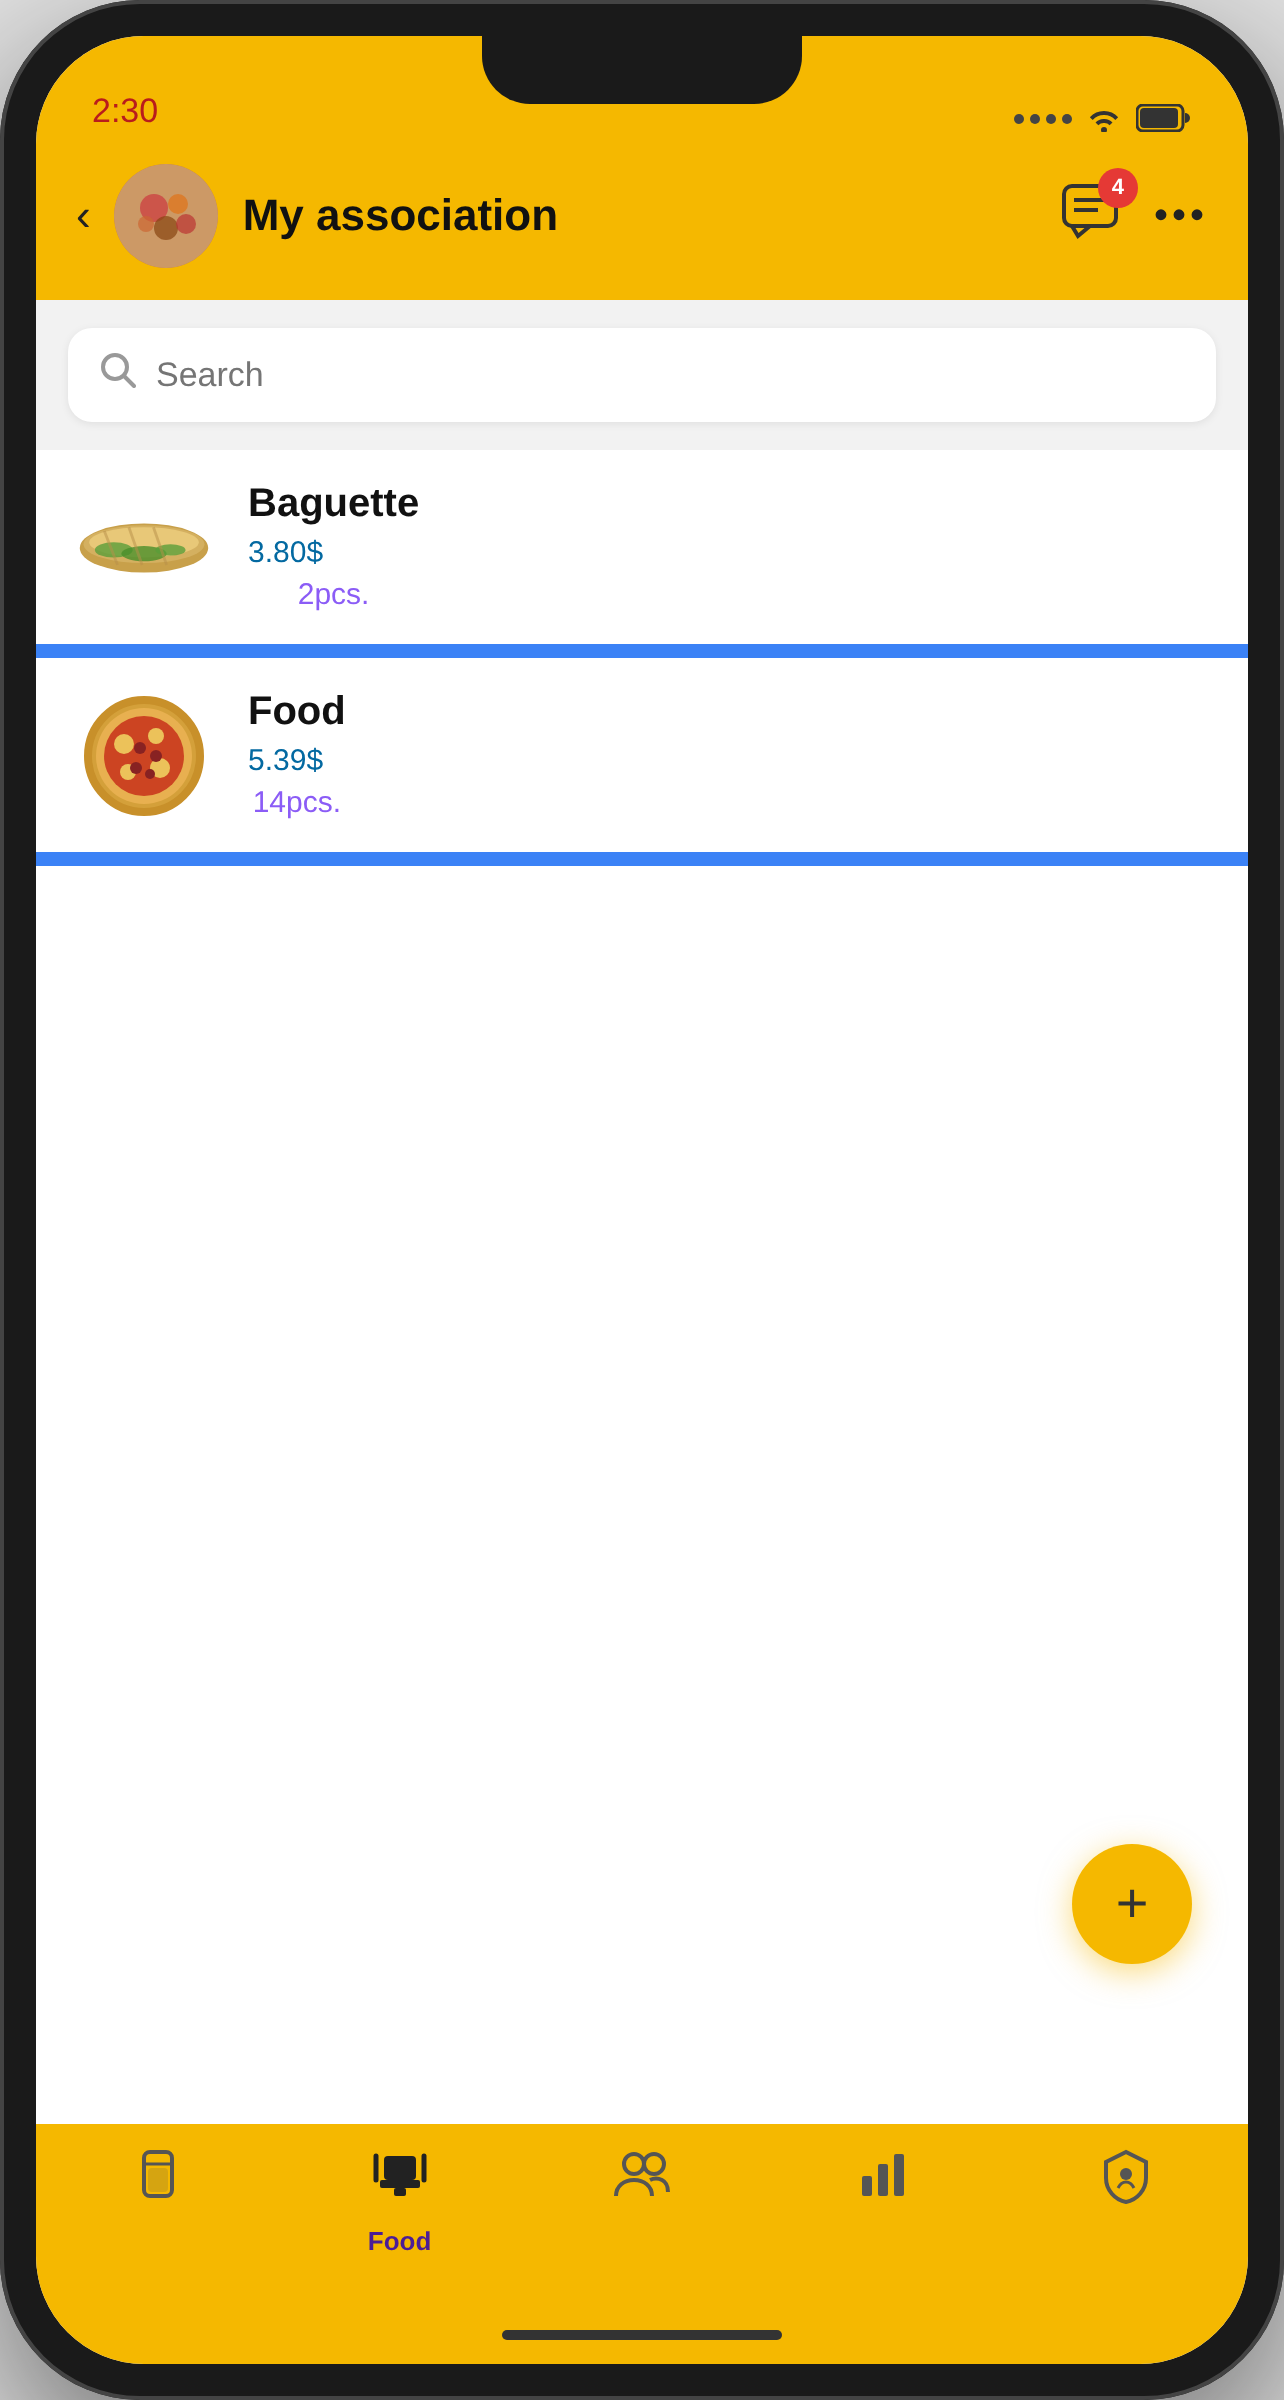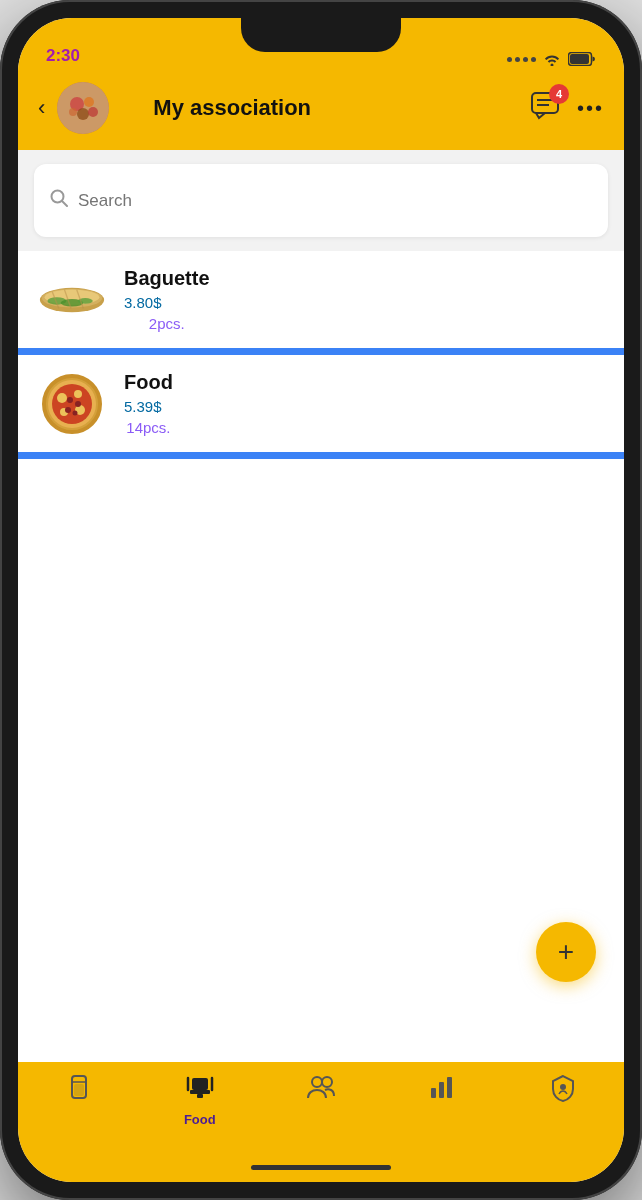--- a/index.html
+++ b/index.html
@@ -53,22 +53,22 @@
       height: 54px;
       display: flex;
       align-items: flex-end;
       justify-content: space-between;
       padding: 0 28px 6px;
       flex-shrink: 0;
     }
 
     .status-time {
       font-size: 17px;
-      font-weight: 700;
-      color: #a21caf;
+      font-weight: 400;
+      color: #b91c1c;
     }
 
     .status-icons {
       display: flex;
       align-items: center;
       gap: 6px;
     }
 
     .status-dots {
       display: flex; gap: 3px;
@@ -109,21 +109,20 @@
       display: flex;
       align-items: center;
       justify-content: center;
       font-size: 24px;
     }
 
     .header-title {
       font-size: 22px;
       font-weight: 700;
       color: #111;
-      margin-left: 32px;
     }
 
     .header-right {
       display: flex;
       align-items: center;
       gap: 16px;
     }
 
     .chat-btn {
       position: relative;
@@ -168,21 +167,21 @@
       padding: 14px 16px;
       background: #f2f2f2;
       flex-shrink: 0;
     }
 
     .search-box {
       background: white;
       border-radius: 12px;
       display: flex;
       align-items: center;
-      padding: 25px 16px;
+      padding: 12px 16px;
       gap: 10px;
       box-shadow: 0 1px 4px rgba(0,0,0,0.08);
     }
 
     .search-icon-wrap {
       color: #999;
       font-size: 18px;
     }
 
     .search-input {

